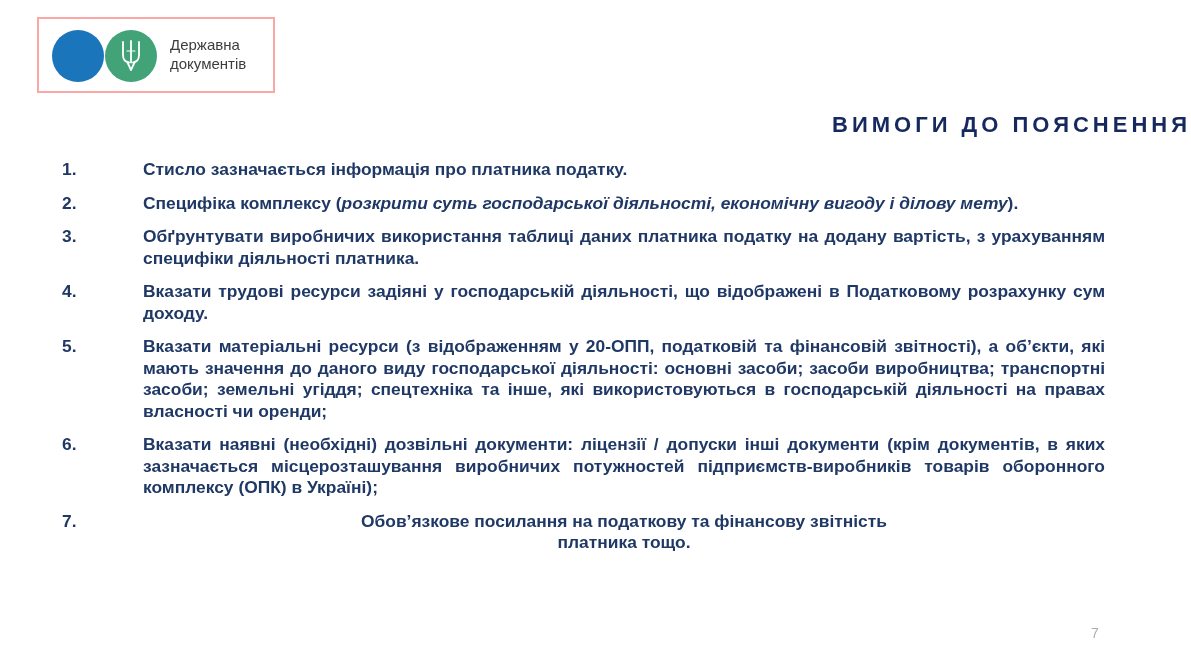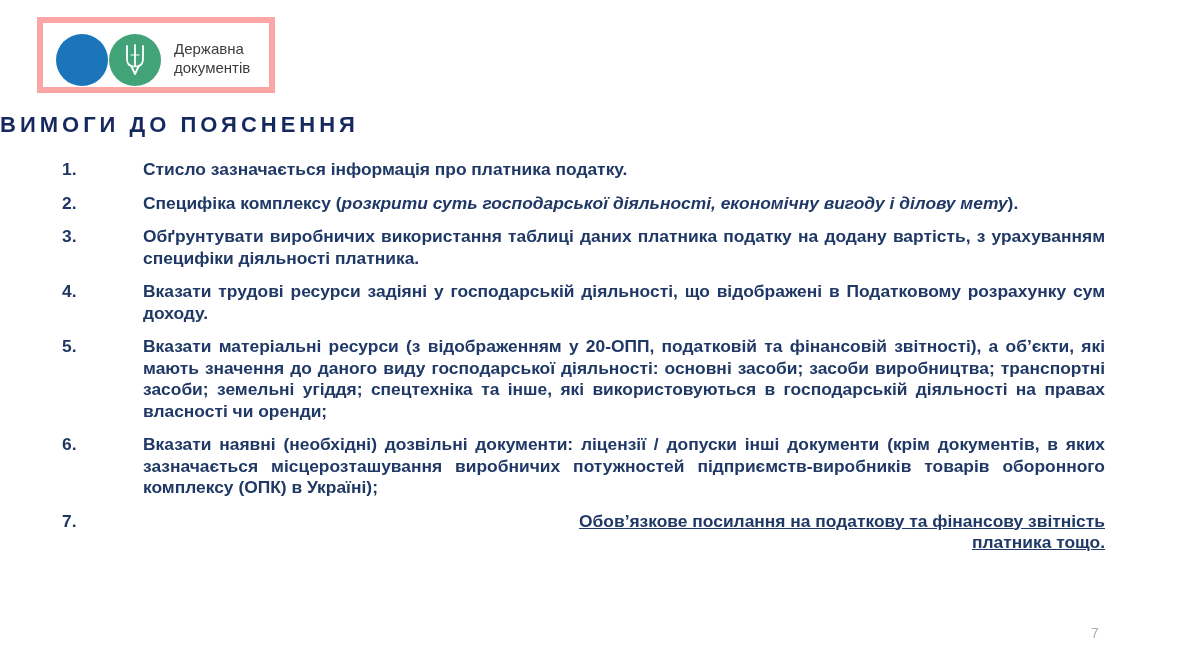--- a/index.html
+++ b/index.html
@@ -1,36 +1,36 @@
 <!DOCTYPE html>
 <html><head>
 <meta charset="utf-8">
 <style>
   * { margin:0; padding:0; box-sizing:border-box; }
   html,body { width:1191px; height:671px; background:#ffffff; font-family:"Liberation Sans", sans-serif; }
   .slide { position:relative; width:1191px; height:671px; background:#ffffff; overflow:hidden; }
 
   
-  .logo-box { position:absolute; left:37px; top:17px; width:238px; height:76px; border:6px solid #fca5a5; background:#ffffff; }
+  .logo-box { position:absolute; left:37px; top:17px; width:238px; height:76px; border:2px solid #fca5a5; background:#ffffff; }
   .circle { position:absolute; top:11px; width:52px; height:52px; border-radius:50%; }
   .circle.blue  { left:13px; background:#1b75bb; }
   .circle.green { left:66px; background:#41a377; display:flex; align-items:center; justify-content:center; }
   .org-name { position:absolute; left:131px; top:16px; font-size:15px; line-height:19px; color:#3d3d3d; font-weight:400; }
 
   
-  .title { position:absolute; left:0; top:112px; width:100%; text-align:left;
+  .title { position:absolute; left:0; top:112px; width:100%; text-align:right;
            color:#16295f; font-size:22px; font-weight:700; letter-spacing:4px; }
 
   
   .list { position:absolute; left:62px; top:159px; width:1043px; list-style:none;
           color:#1f3865; font-size:17.4px; line-height:21.5px; font-weight:700; }
   .item { display:flex; margin-bottom:12px; }
   .num  { flex:none; width:33px; }
   .txt  { flex:1; text-align:justify;margin-left:48px; }
-  .txt.left { text-align:right; white-space:pre-line;text-decoration:underline; }
+  .txt.left { text-align:center; white-space:pre-line; }
   .it   { font-style:italic; }
 
   
   .page-num { position:absolute; left:1091px; top:625px; font-size:14px; color:#adadad; font-weight:400; }
 </style>
 </head>
 <body>
 
 <div class="slide">
 

